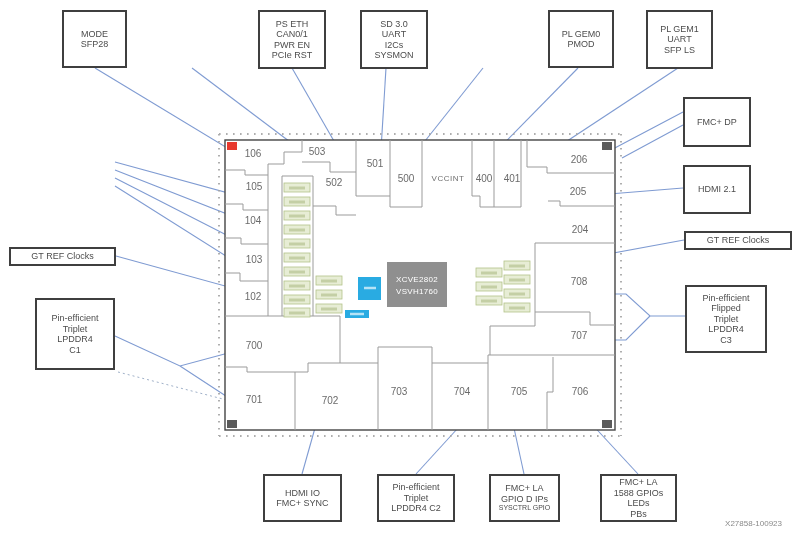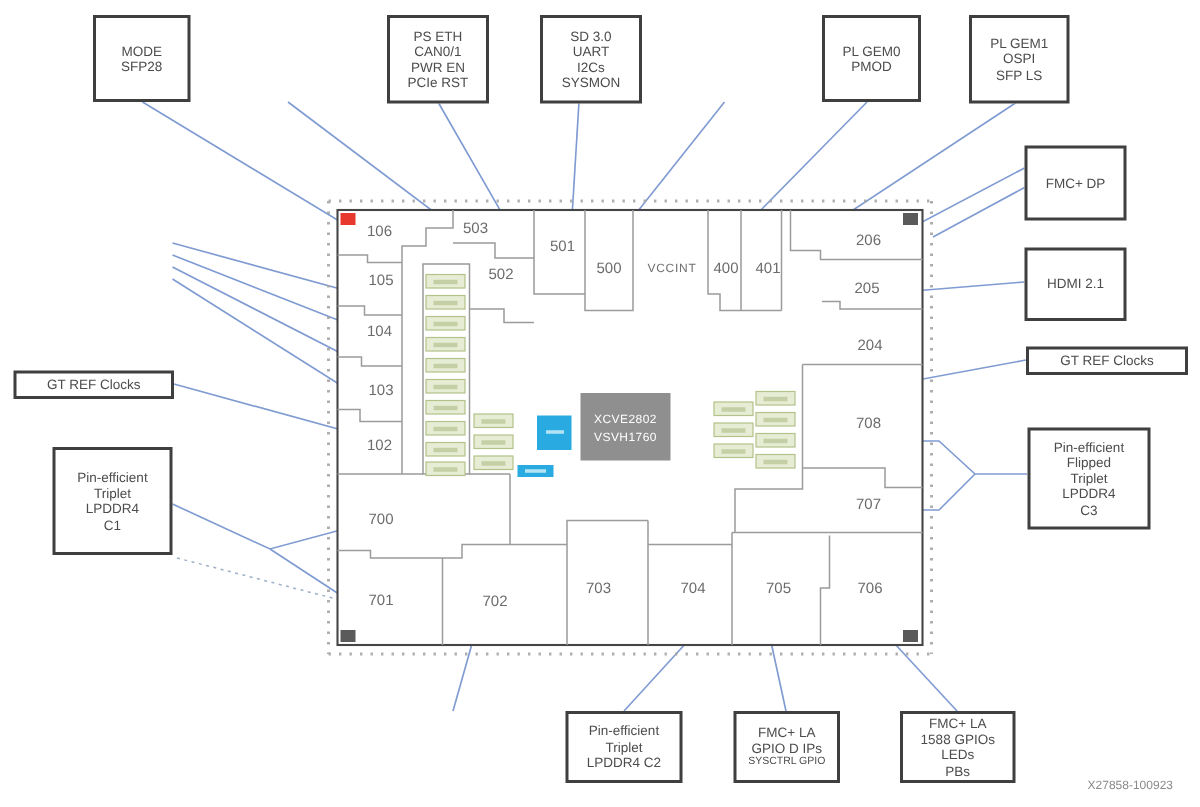--- a/index.html
+++ b/index.html
@@ -140,38 +140,40 @@
 CAN0/1
 PWR EN
 PCIe RST</div>
   <div class="pbox" style="left:360px;top:10px;width:64px;height:55px">SD 3.0
 UART
 I2Cs
 SYSMON</div>
   <div class="pbox" style="left:548px;top:10px;width:62px;height:54px">PL GEM0
 PMOD</div>
   <div class="pbox" style="left:646px;top:10px;width:63px;height:55px">PL GEM1
-OSPI
+UART
 SFP LS</div>
 
   <div class="pbox" style="left:683px;top:97px;width:64px;height:46px">FMC+ DP</div>
   <div class="pbox" style="left:683px;top:165px;width:64px;height:45px">HDMI 2.1</div>
   <div class="pbox" style="left:684px;top:231px;width:104px;height:15px">GT REF Clocks</div>
   <div class="pbox" style="left:685px;top:285px;width:78px;height:64px">Pin-efficient
 Flipped
 Triplet
 LPDDR4
 C3</div>
 
   <div class="pbox" style="left:9px;top:247px;width:103px;height:15px">GT REF Clocks</div>
   <div class="pbox" style="left:35px;top:298px;width:76px;height:68px">Pin-efficient
 Triplet
 LPDDR4
 C1</div>
 
+  <div class="pbox" style="left:263px;top:474px;width:75px;height:44px">HDMI IO
+FMC+ SYNC</div>
   <div class="pbox" style="left:377px;top:474px;width:74px;height:44px">Pin-efficient
 Triplet
 LPDDR4 C2</div>
   <div class="pbox col" style="left:489px;top:474px;width:67px;height:44px">
     <span style="white-space:pre-line">FMC+ LA
 GPIO D IPs</span>
     <span class="sub">SYSCTRL GPIO</span>
   </div>
   <div class="pbox" style="left:600px;top:474px;width:73px;height:44px">FMC+ LA
 1588 GPIOs

